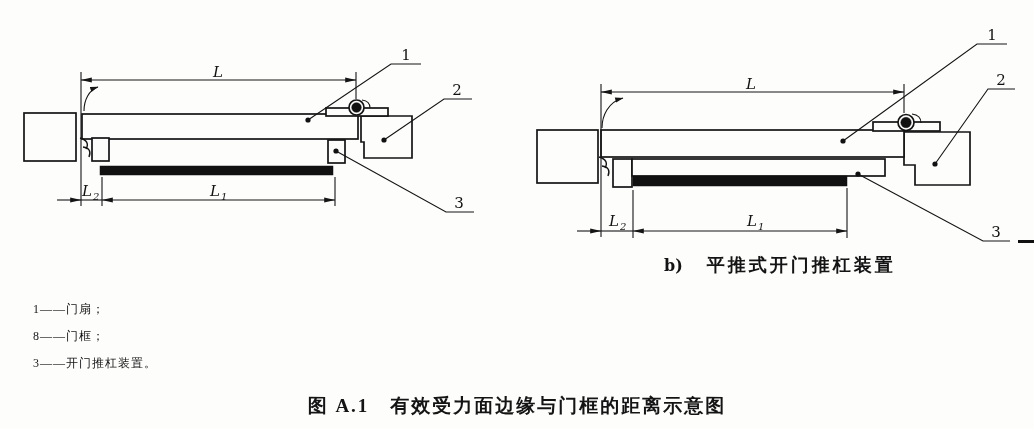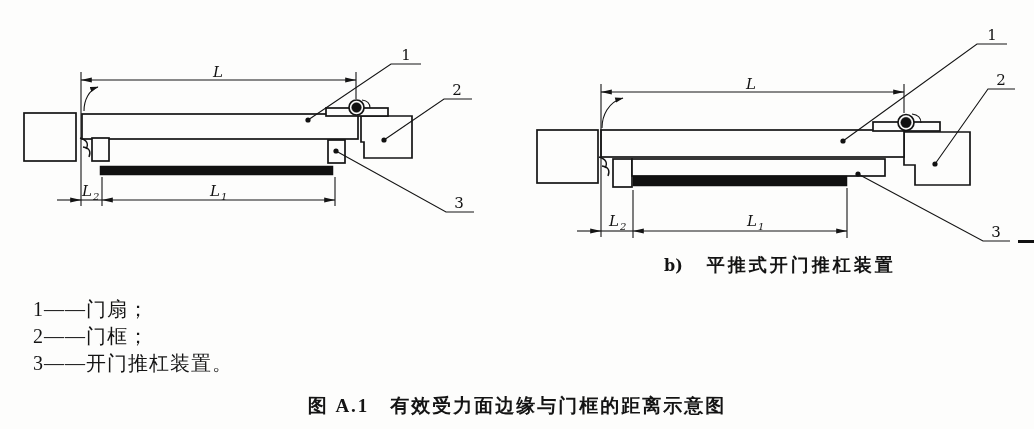--- a/index.html
+++ b/index.html
@@ -11,21 +11,21 @@
   svg .thin{fill:none;stroke:#141414;stroke-width:1.1;}
   svg .curl{fill:none;stroke:#141414;stroke-width:1.4;}
   svg .dot{fill:#111;stroke:none;}
   svg text{fill:#111;}
   .dim{font:italic 15px "DejaVu Serif",serif;}
   .dimsub{font:italic 10px "DejaVu Serif",serif;}
   .callout{font:15px "DejaVu Serif",serif;}
   .caption{position:absolute;font-size:18px;font-weight:700;letter-spacing:3px;white-space:nowrap;}
   .caption .cap-label{letter-spacing:0;margin-right:24px;font-family:"DejaVu Serif",serif;font-size:16px;}
   .legend{position:absolute;left:33px;top:296px;}
-  .legend-line{font-size:20px;letter-spacing:1px;line-height:27px;white-space:nowrap;}
+  .legend-line{font-size:12px;letter-spacing:1px;line-height:27px;white-space:nowrap;}
   .fig-title{position:absolute;left:0;top:393px;width:1034px;text-align:center;
              font-size:19px;font-weight:700;letter-spacing:2px;white-space:nowrap;}
   .artifact{position:absolute;background:#111;}
 </style>
 </head>
 <body>
 
 <div class="page">
 
 <svg width="1034" height="429" viewBox="0 0 1034 429">
@@ -134,20 +134,20 @@
     <text class="callout" x="996" y="237" text-anchor="middle">3</text>
   </g>
 </svg>
 
   <div class="caption" style="left:664px;top:253px;text-align:center;">
     <span class="cap-label">b)</span><span class="cap-text">平推式开门推杠装置</span>
   </div>
 
   <div class="legend">
     <div class="legend-line">1——门扇；</div>
-    <div class="legend-line">2——门框；</div>
+    <div class="legend-line">8——门框；</div>
     <div class="legend-line">3——开门推杠装置。</div>
   </div>
 
   <div class="fig-title">图 A.1　有效受力面边缘与门框的距离示意图</div>
 
   <div class="artifact" style="left:1018px;top:240px;width:16px;height:3px;"></div>
 </div>
 
 </body></html>

